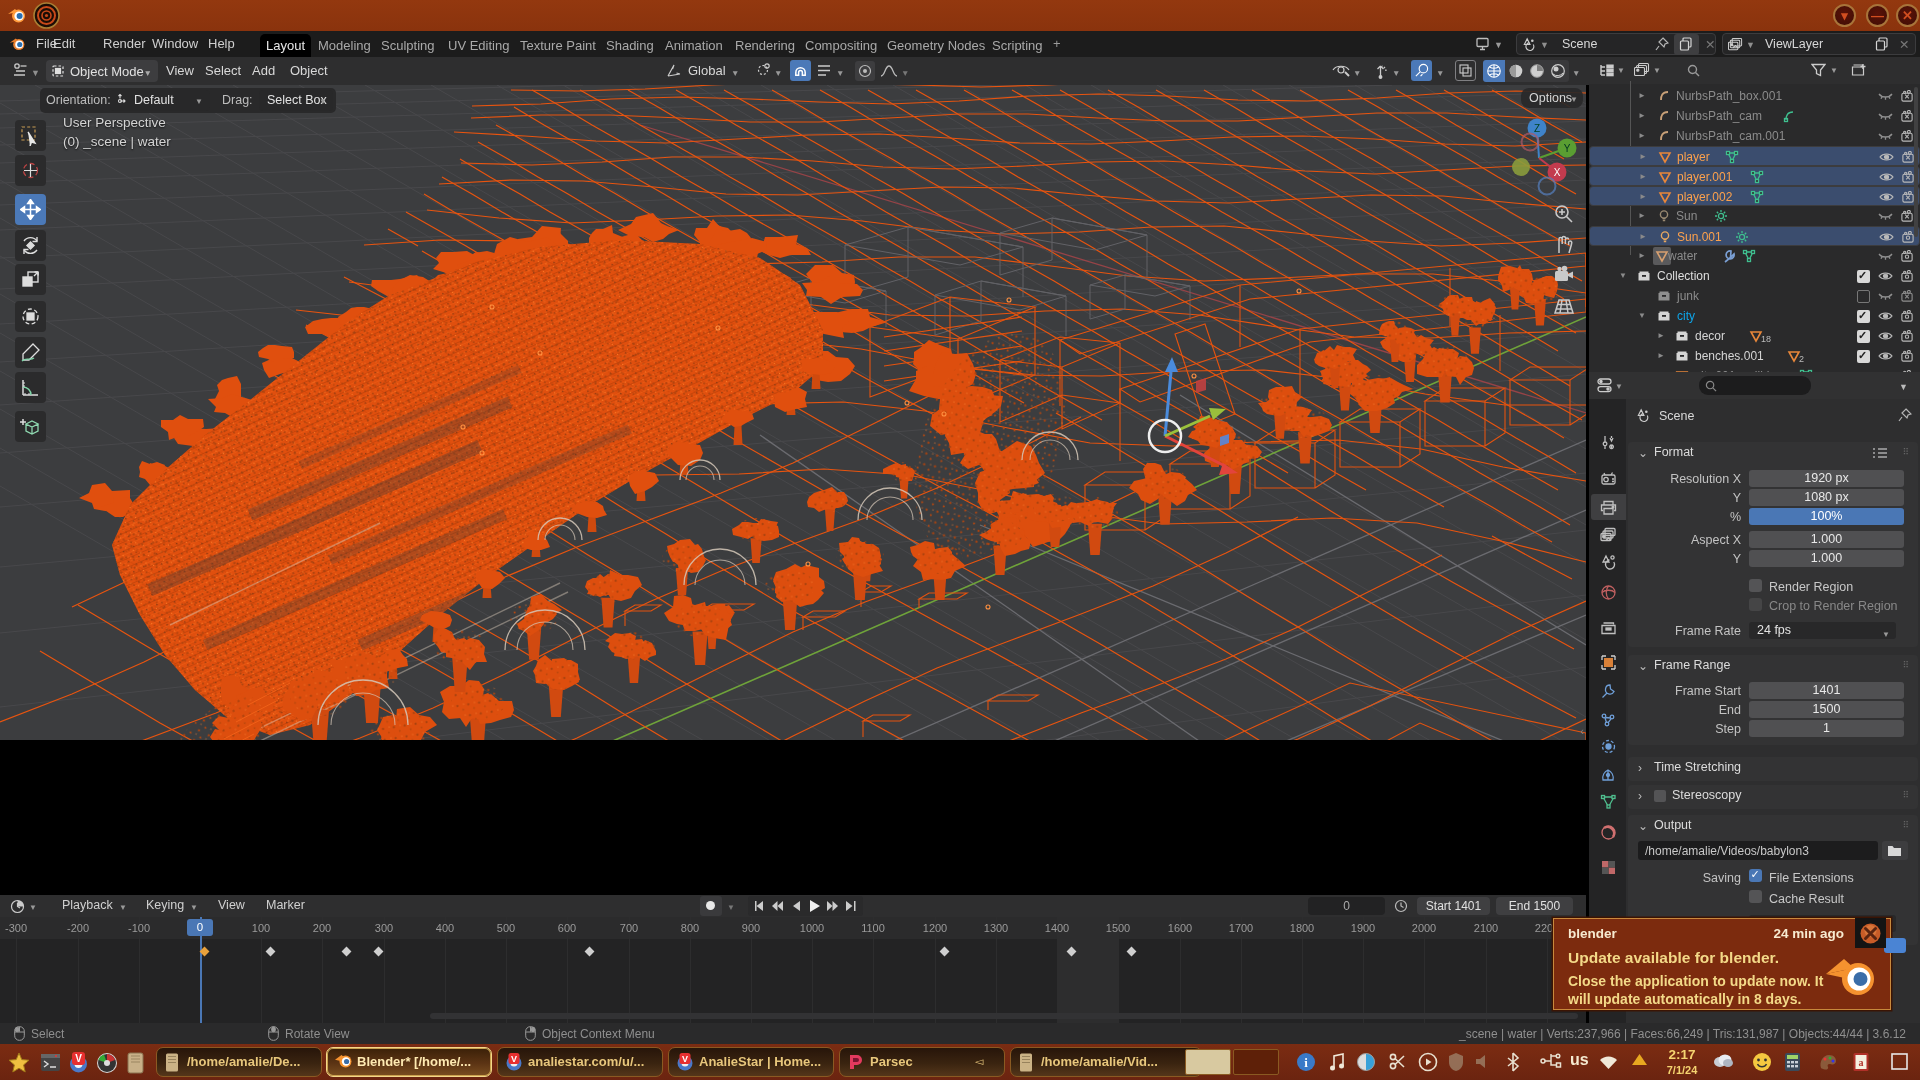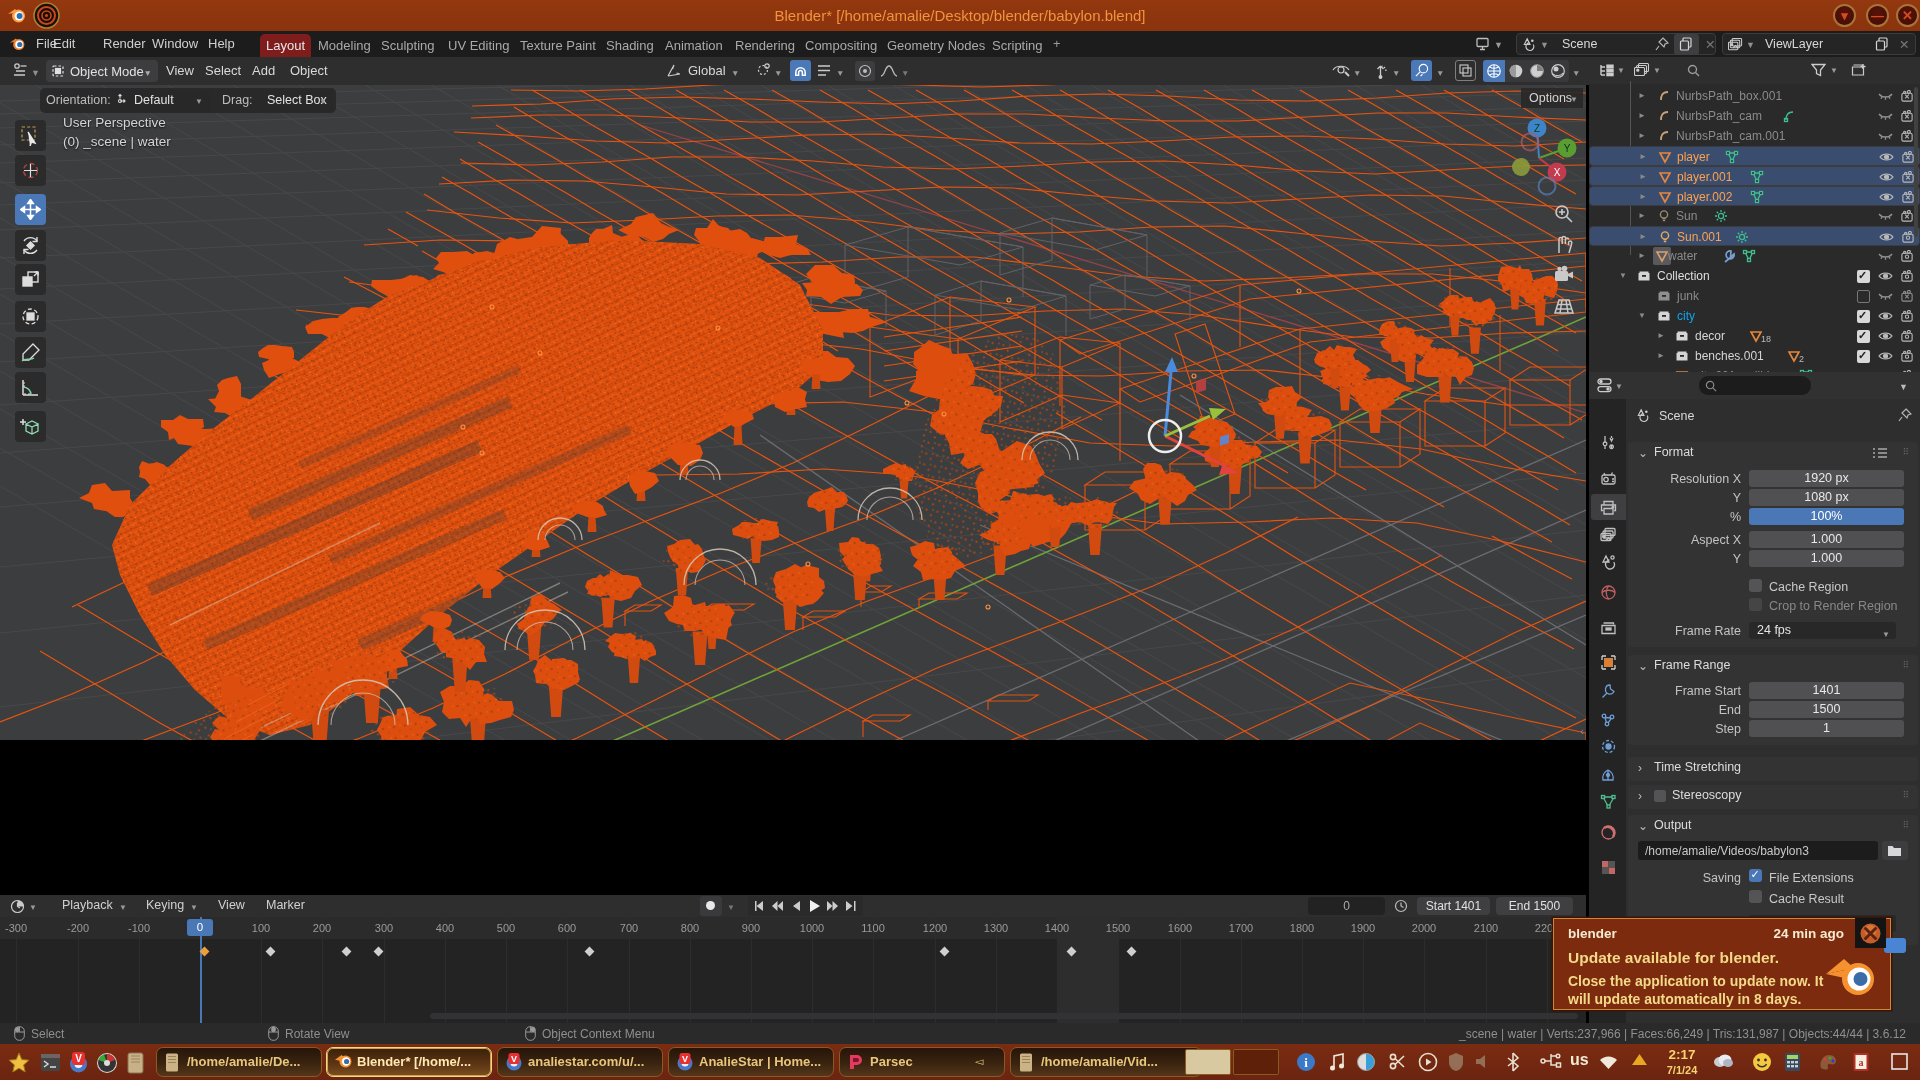--- a/index.html
+++ b/index.html
@@ -8,21 +8,21 @@
 .abs { position:absolute; }
 #stage { position:relative; width:1920px; height:1080px; }
 
 #titlebar { left:0; top:0; width:1920px; height:31px; background:linear-gradient(#93380f,#8a330d); }
 #titlebar .title { width:100%; text-align:center; top:7px; color:#f0933e; font-size:15px; }
 .winbtn { top:4px; width:23px; height:23px; border-radius:50%; background:radial-gradient(circle at 50% 40%,#5a1208,#3f0d05); border:2px solid #a8743a; color:#d24e20; text-align:center; line-height:19px; font-size:13px; font-weight:bold; }
 
 #menubar { left:0; top:31px; width:1920px; height:26px; background:#1c1c1c; color:#cfcfcf; font-size:13px; }
 #menubar .m { top:5px; }
 .tab { top:3px; height:23px; border-radius:5px 5px 0 0; color:#a9a9a9; font-size:13px; padding:4px 10px 0 10px; }
-.tab.act { background:#7f1d1d; color:#e8e8e8; padding:4px 6px 0 6px; }
+.tab.act { background:#000000; color:#e8e8e8; padding:4px 6px 0 6px; }
 .sel { background:#252526; border:1px solid #3c3c3e; border-radius:4px; height:22px; top:2px; color:#d8d8d8; font-size:12.5px; }
 
 #toolhdr { left:0; top:57px; width:1920px; height:28px; background:#2e2e2f; color:#d8d8d8; font-size:13px; }
 #toolhdr .m { top:6px; }
 .hbtn { background:#3d3d3f; border-radius:4px; color:#e0e0e0; }
 
 #viewport { left:0; top:85px; width:1586px; height:655px; background:#3c3d3f; overflow:hidden; }
 #toolsettings { left:40px; top:3px; height:25px; width:296px; background:rgba(40,40,41,0.95); border-radius:5px; color:#cfcfcf; font-size:12.5px; }
 .tsdrop { background:#282829; border-radius:4px; color:#e2e2e2; }
 #vptext { left:63px; top:29px; color:#d4d4d4; font-size:13.5px; text-shadow:0 1px 2px rgba(0,0,0,.8); line-height:18.5px; }
@@ -79,21 +79,20 @@
 #notif .t1 { position:absolute; left:14px; top:7px; color:#f7ead0; font-weight:bold; font-size:13.5px; }
 #notif .ago { position:absolute; right:46px; top:7px; color:#f7ead0; font-weight:bold; font-size:13.5px; }
 #notif .t2 { position:absolute; left:14px; top:30px; color:#f3d988; font-weight:bold; font-size:15.5px; }
 #notif .t3 { position:absolute; left:14px; top:53px; color:#f3d988; font-weight:bold; font-size:14px; line-height:18px; }
 </style>
 </head>
 <body>
 <div id="stage">
 
 <div id="titlebar" class="abs">
-  <div class="abs title">Blender* [/home/amalie/Desktop/blender/babylon.blend]</div>
   <svg class="abs" style="left:6px;top:5px" width="22" height="22" viewBox="0 0 22 22">
     <circle cx="12.5" cy="11" r="6.5" fill="#ff9b3c"></circle>
     <path d="M2 9 L12 7 L9 4 Z" fill="#ff9b3c"></path>
     <circle cx="13" cy="11" r="4.6" fill="#fff"></circle>
     <circle cx="13.6" cy="11" r="3" fill="#2a6fb0"></circle>
   </svg>
   <svg class="abs" style="left:33px;top:2px" width="27" height="27" viewBox="0 0 27 27">
     <circle cx="13.5" cy="13.5" r="12.5" fill="#1c0d05" stroke="#a97f35" stroke-width="1.6"></circle>
     <circle cx="13.5" cy="13.5" r="8.5" fill="none" stroke="#c8491a" stroke-width="2"></circle>
     <circle cx="13.5" cy="13.5" r="4.5" fill="none" stroke="#c8491a" stroke-width="1.6"></circle>
@@ -1393,21 +1392,21 @@
   <svg class="abs navic" style="left:1552px;top:178px" width="24" height="24" viewBox="0 0 24 24" fill="#c9c9c9">
         <rect x="3" y="8" width="13" height="10" rx="1.5"></rect>
         <circle cx="7.5" cy="6" r="2.2"></circle>
         <circle cx="12.5" cy="5.5" r="2.8"></circle>
         <path d="M16 11 l5-2.5 v7 L16 13 Z"></path>
       </svg>
   <svg class="abs navic" style="left:1552px;top:210px" width="24" height="24" viewBox="0 0 24 24" fill="none" stroke="#c9c9c9" stroke-width="1.5">
         <path d="M7 5 h10 l4 13 H3 Z M10 5 l-2 13 M14 5 l2 13 M5.5 9.5 h13 M4.2 14 h15.6"></path>
       </svg>
 
-  <div class="abs" style="left:1521px;top:3px;width:62px;height:20px;background:rgba(40,40,41,0.9);border-radius:0;color:#d5d5d5;font-size:12.5px">
+  <div class="abs" style="left:1521px;top:3px;width:62px;height:20px;background:rgba(40,40,41,0.9);border-radius:8px;color:#d5d5d5;font-size:12.5px">
     <span class="abs" style="left:8px;top:3px">Options</span>
         <span class="abs" style="right:5px;top:7px;font-size:8px;color:#999">▼</span>
   </div>
   <span class="abs" style="right:2px;top:640px;color:#888;font-size:11px">‹</span>
 </div>
 
 <div id="outliner" class="abs">
 
 <div id="outlhdr" class="abs">
  <svg class="abs" style="left:10px;top:6px" width="16" height="15" viewBox="0 0 16 15" fill="none" stroke="#ccc" stroke-width="1.4">
@@ -1906,21 +1905,21 @@
           <div class="pfield" style="left:121px;top:28px;width:155px">1920 px</div>
           <span class="plabel" style="top:49px;width:113px;left:0">Y</span>
           <div class="pfield" style="left:121px;top:47px;width:155px">1080 px</div>
           <span class="plabel" style="top:68px;width:113px;left:0">%</span>
           <div class="pfield blue" style="left:121px;top:66px;width:155px">100%</div>
           <span class="plabel" style="top:91px;width:113px;left:0">Aspect X</span>
           <div class="pfield" style="left:121px;top:89px;width:155px">1.000</div>
           <span class="plabel" style="top:110px;width:113px;left:0">Y</span>
           <div class="pfield" style="left:121px;top:108px;width:155px">1.000</div>
           <span class="pcheck" style="left:121px;top:137px"></span>
-          <span class="abs" style="left:141px;top:138px">Cache Region</span>
+          <span class="abs" style="left:141px;top:138px">Render Region</span>
           <span class="pcheck" style="left:121px;top:156px;opacity:0.55"></span>
           <span class="abs" style="left:141px;top:157px;color:#888">Crop to Render Region</span>
           <span class="plabel" style="top:182px;width:113px;left:0">Frame Rate</span>
           <div class="pdrop" style="left:121px;top:180px;width:147px">24 fps<span style="position:absolute;right:6px;top:4px;font-size:8px;color:#999">▼</span></div>
         </div>
         <div class="panel" style="top:256px;height:90px">
           <span class="abs" style="left:10px;top:4px;color:#bbb;font-size:12px">⌄</span>
           <span class="abs" style="left:26px;top:3px;color:#dcdcdc">Frame Range</span>
           <span class="abs" style="right:8px;top:5px;color:#666;font-size:9px;letter-spacing:1px">⠿</span>
           <span class="plabel" style="top:29px;width:113px;left:0">Frame Start</span>

